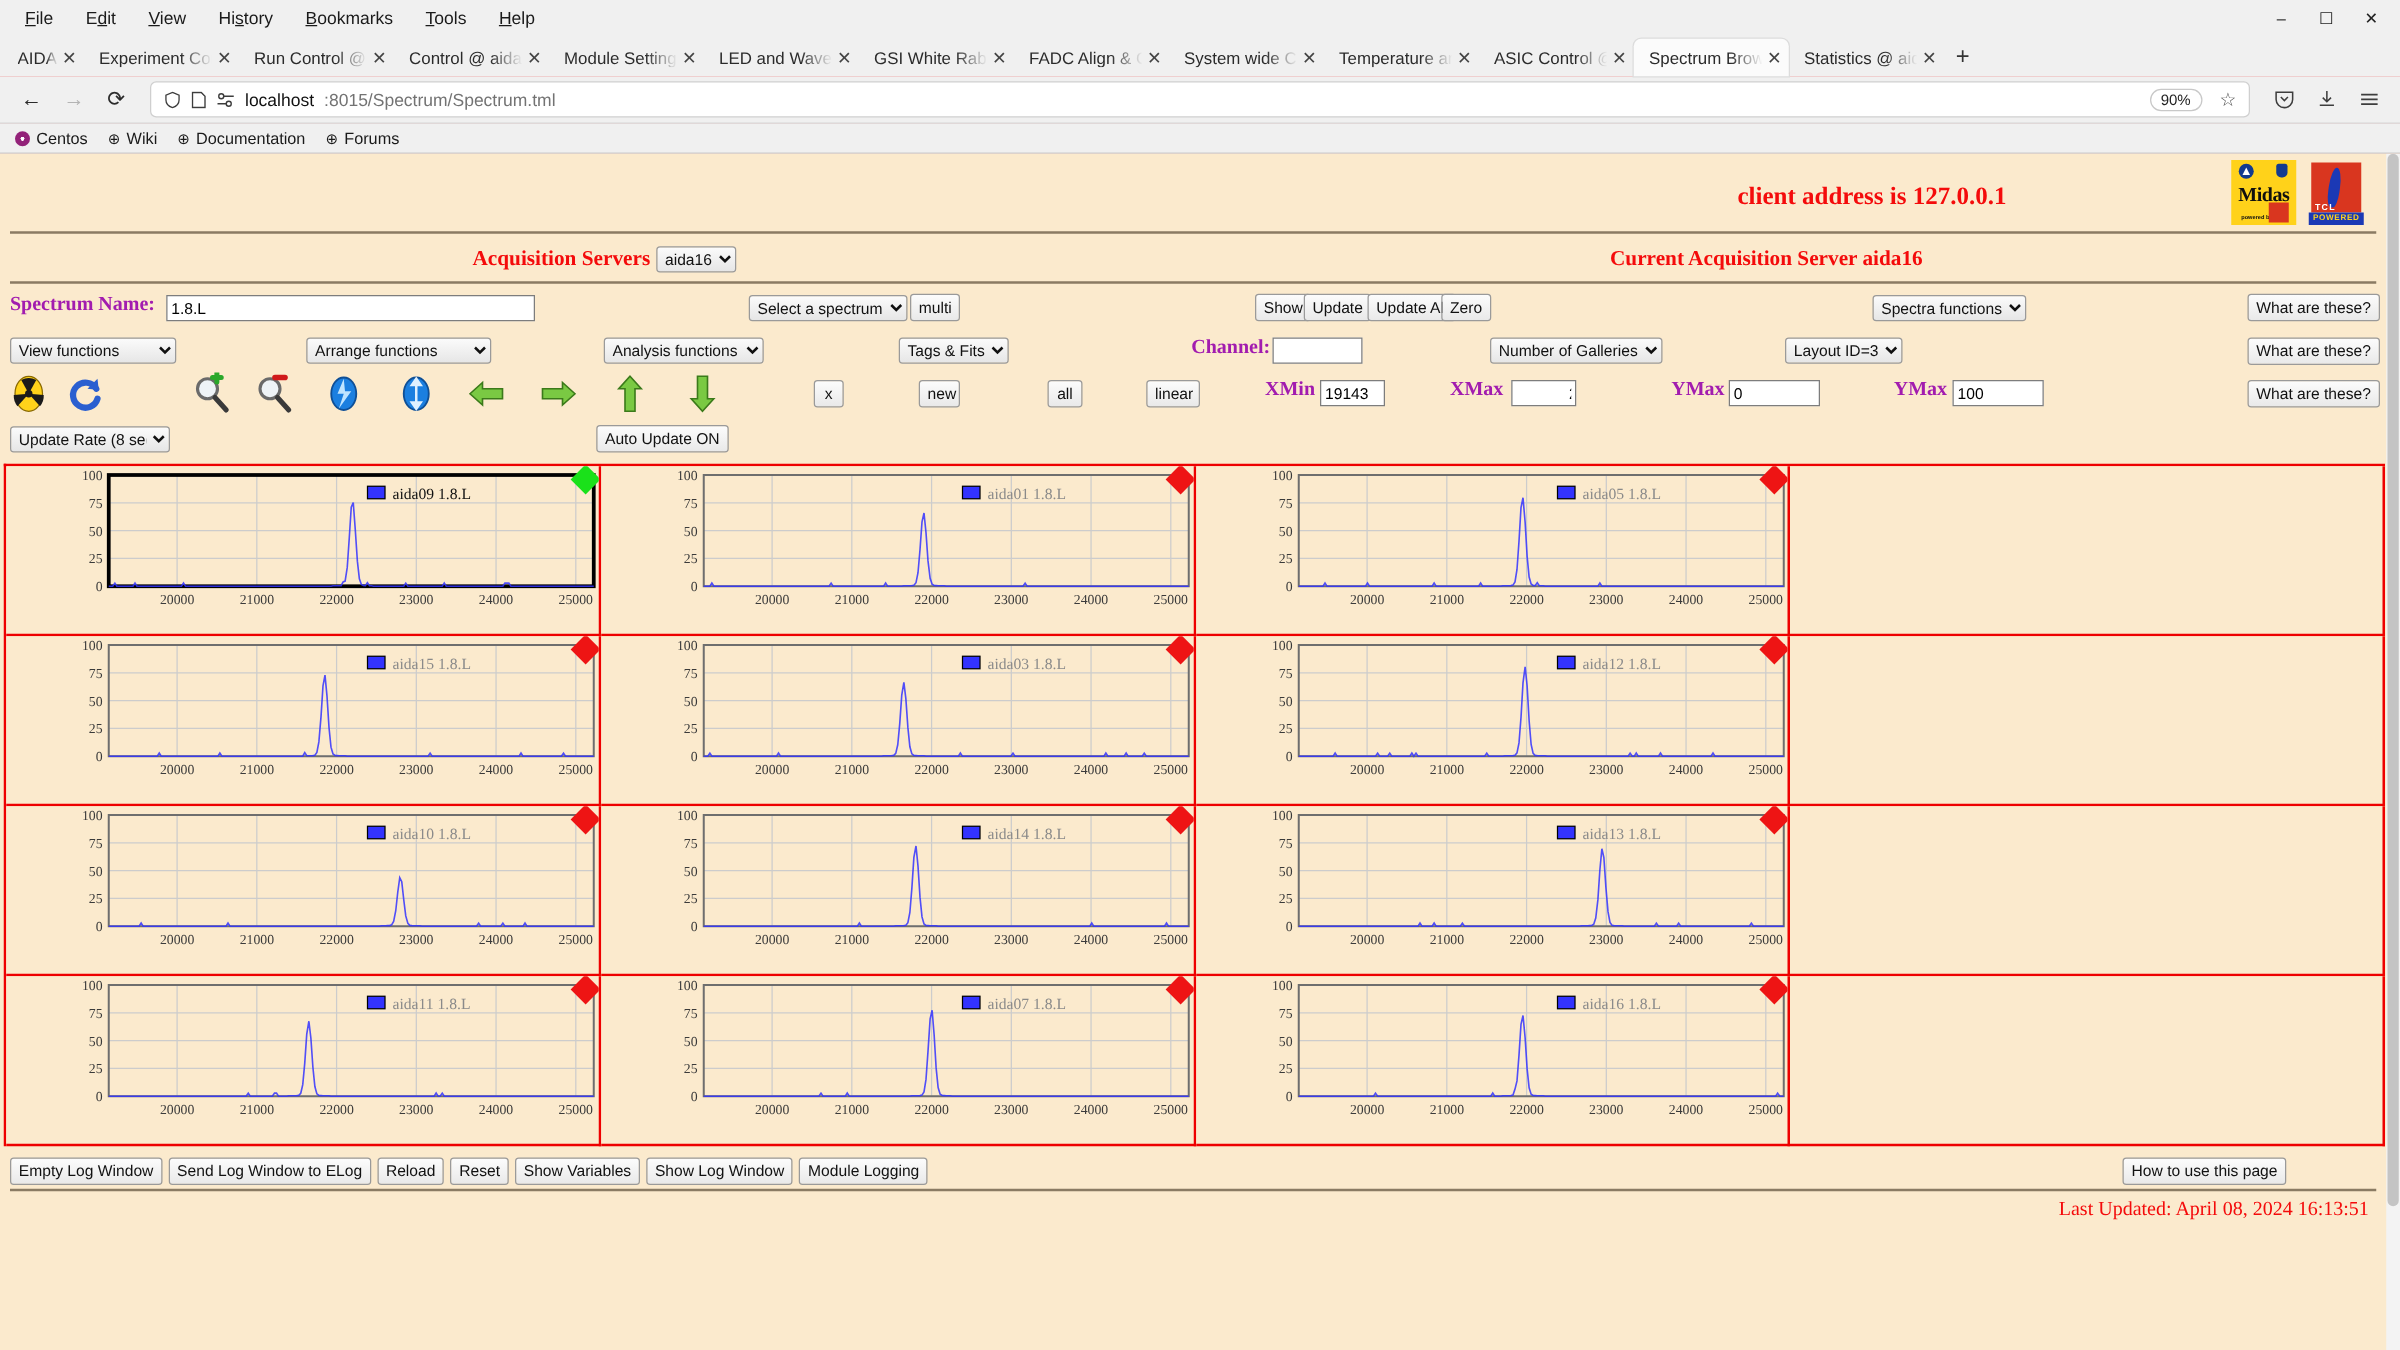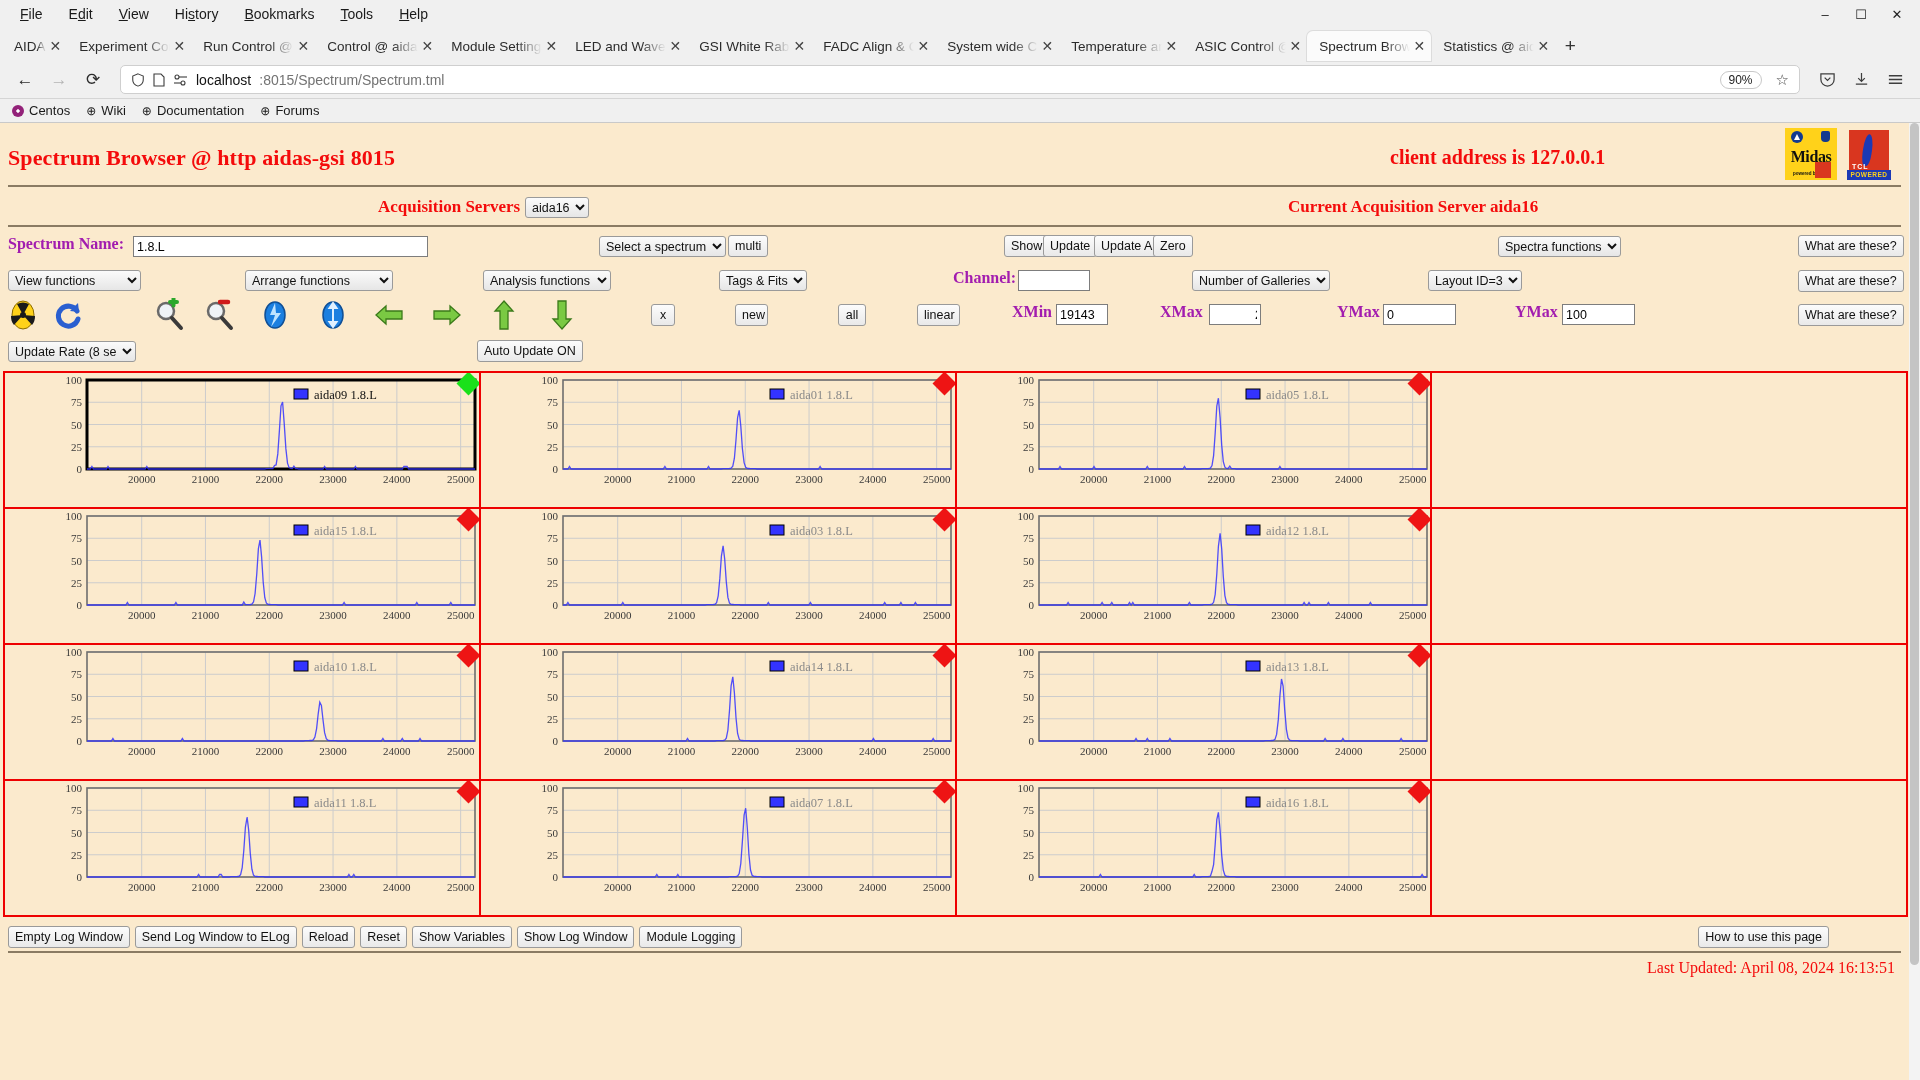--- a/index.html
+++ b/index.html
@@ -378,21 +378,20 @@
         <span class="gicon">⊕</span>
         <span>Forums</span>
       </div>
     </div>
 </div>
 
 <div class="page">
   <div class="pagebody">
 
     <div class="hdrow">
-      <div class="title-main">Spectrum Browser @ http aidas-gsi 8015</div>
       <div class="title-client">client address is 127.0.0.1</div>
       <div class="logos">
         <div class="logo-midas">
           <span class="tri"></span>
           <span class="shield"></span>
           <span class="mtext">Midas</span>
           <span class="pw">powered by</span>
           <span class="feather"></span>
         </div>
         <div class="logo-tcl">

